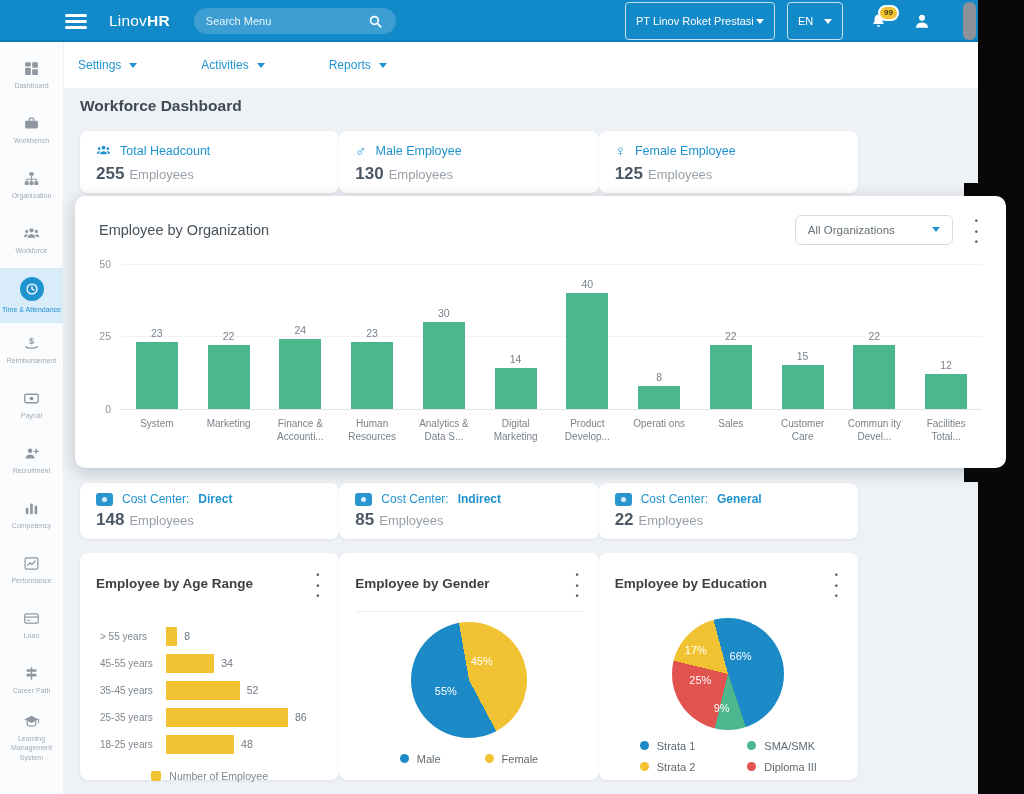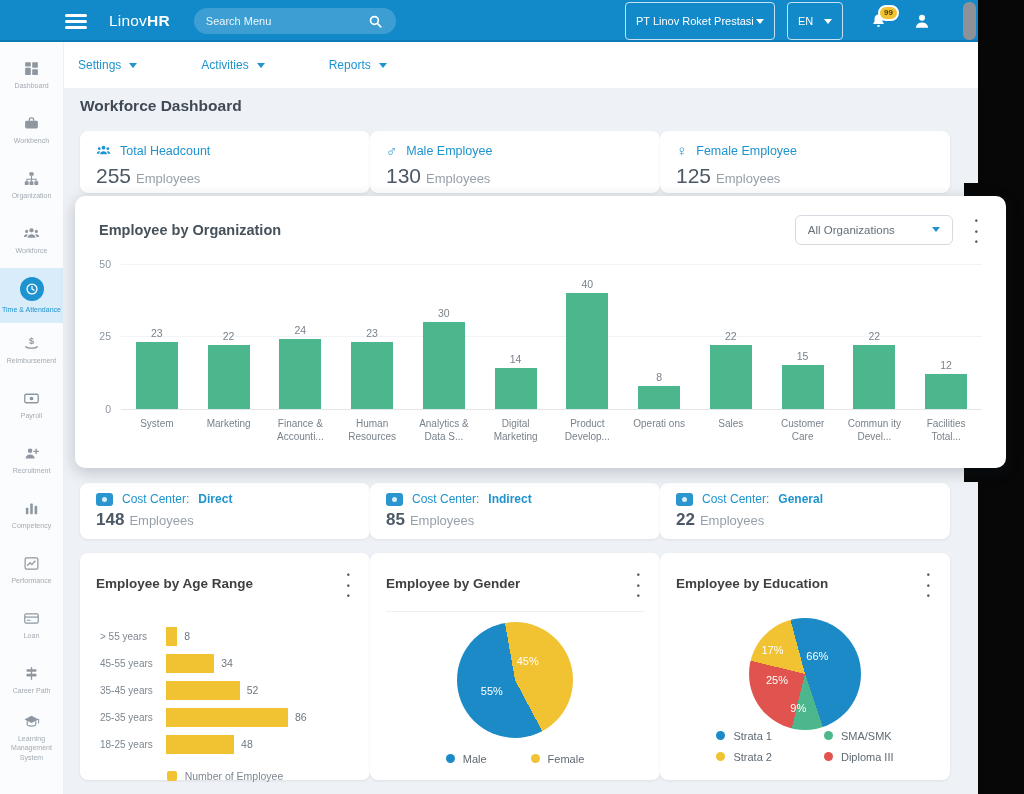--- a/index.html
+++ b/index.html
@@ -48,40 +48,40 @@
   .sicon{display:flex;align-items:center;justify-content:center}
   .sicon svg{width:17px;height:17px;display:block}
   .slabel{font-size:7px;color:#a3abb3;text-align:center;margin-top:4px;line-height:1.35}
   .side-item.active{background:#d9ecf9}
   .side-item.active .sicon{background:#1f93cf;color:#fff;border-radius:50%;width:24px;height:24px}
   .side-item.active .sicon svg{width:14px;height:14px}
   .side-item.active .slabel{color:#1f93cf}
 
   
   .page-title{position:absolute;left:80px;top:97px;font-size:15.5px;font-weight:700;color:#3f4a54}
-  .row{position:absolute;left:80px;width:870px;display:flex;gap:0}
+  .row{position:absolute;left:80px;width:778px;display:flex;gap:0}
   #stat-cards{top:131px;height:62px}
   #cost-cards{top:483px;height:56px}
   #bottom-cards{top:553px;height:227px}
   .card{background:#fff;border-radius:8px;box-shadow:0 1px 3px rgba(30,50,70,.08);flex:1}
 
   .stat{padding:10px 16px}
   .stat-head{display:flex;align-items:center;gap:9px;color:#1f93cf;font-size:12.5px;margin-top:2px}
   .stat-head .sic{display:flex;color:#1f93cf}
   .stat-head .sic svg{width:15px;height:15px}
   .glyph-ic{font-size:15px;line-height:1;color:#1f93cf;font-weight:700}
   .stat-val{margin-top:6px;font-size:13px;color:#97a0a9}
-  .stat-val b{font-size:21px;color:#4c5866;font-weight:400;margin-right:5px}
+  .stat-val b{font-size:17px;color:#4c5866;font-weight:700;margin-right:5px}
 
   
   .org-shadow{position:absolute;left:964px;top:183px;width:60px;height:299px;background:#070707;z-index:7}
   .org-panel{position:absolute;left:75px;top:196px;width:931px;height:272px;background:#fff;
     border-radius:10px;box-shadow:0 4px 16px rgba(15,35,55,.22);z-index:8}
   .org-head{display:flex;align-items:center;justify-content:space-between;padding:16px 24px 6px}
-  .org-title{font-size:14.5px;font-weight:700;color:#46515b}
+  .org-title{font-size:14.5px;font-weight:400;color:#46515b}
   .head-right{display:flex;align-items:center;gap:18px}
   .filter{width:158px;height:30px;border:1px solid #d5dbe0;border-radius:6px;display:flex;
     align-items:center;justify-content:space-between;padding:0 12px;font-size:11.5px;color:#657078;
     cursor:pointer;background:#fff}
   .kebab{color:#535c66;font-size:15px;font-weight:700;line-height:.62;cursor:pointer;padding:2px 4px;
     letter-spacing:0;text-align:center}
   .kebab::before{content:"\2022\A\2022\A\2022";white-space:pre;font-size:9px}
   .org-chart{padding:10px 24px 0 16px;display:flex}
   .yaxis{width:30px;position:relative;height:145px;flex:none}
   .ylab{position:absolute;right:10px;font-size:10.5px;color:#8d959e;transform:translateY(-50%)}
@@ -119,21 +119,21 @@
   #age-legend{display:flex;align-items:center;justify-content:center;gap:8px;margin-top:12px;
     font-size:10.5px;color:#7e8790}
   .lsq{width:10px;height:10px;border-radius:2px;flex:none}
   .pie-wrap{display:flex;justify-content:center;margin-top:10px}
   .pie{width:116px;height:116px;border-radius:50%;position:relative;flex:none}
   .pie.small{width:112px;height:112px;margin-top:-3px}
   .plab{position:absolute;color:#fff;font-size:11px;transform:translate(-50%,-50%);white-space:nowrap}
   #gender-legend{display:flex;justify-content:center;gap:44px;margin-top:15px;font-size:11px;color:#5f6a73}
   .legitem{display:flex;align-items:center;gap:8px}
   .dot{width:9px;height:9px;border-radius:50%;flex:none}
-  #edu-legend{display:flex;justify-content:center;gap:52px;}
+  #edu-legend{display:flex;justify-content:center;gap:52px;margin-top:10px}
   .legcol{display:flex;flex-direction:column;gap:9px;font-size:11px;color:#5f6a73}
 </style>
 </head>
 <body>
 
 <div class="screen">
 
   <header class="topbar">
     <div class="burger">
         <span></span>

